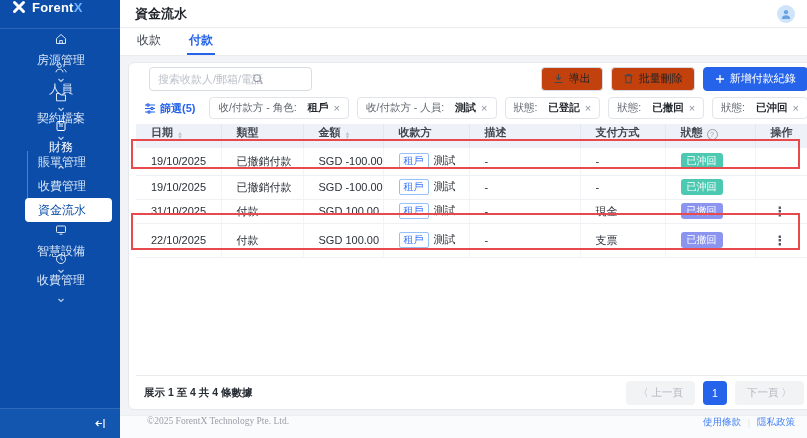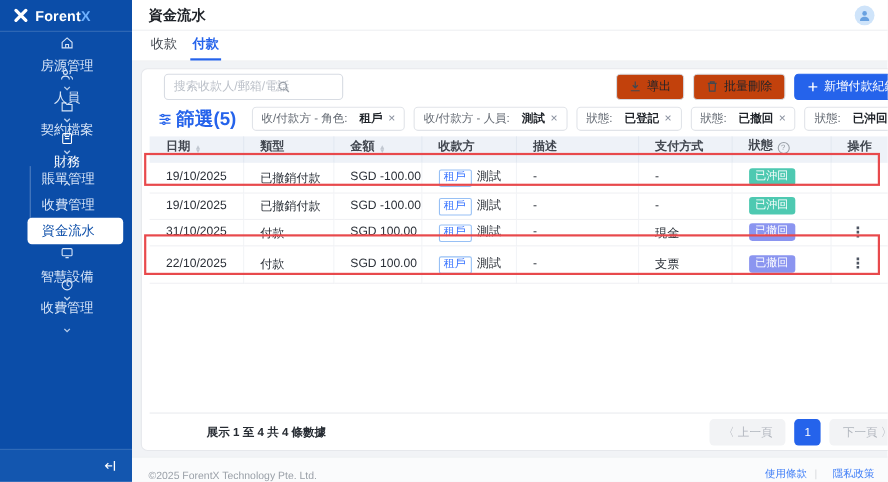--- a/index.html
+++ b/index.html
@@ -2,59 +2,59 @@
 <html><head>
 <meta charset="utf-8">
 <style>
   * { margin:0; padding:0; box-sizing:border-box; }
   html,body { width:807px; height:438px; overflow:hidden; }
   body { font-family:"Liberation Sans","DejaVu Sans",sans-serif; font-size:12px; color:#272c33; background:#fff; position:relative; }
   .app { display:flex; width:807px; height:438px; }
 
   
   .sidebar { width:120px; background:#0b4da8; color:#d9e6f8; display:flex; flex-direction:column; flex-shrink:0; }
-  .logo-row { height:29px; display:flex; align-items:center; gap:6px; padding:0 0 0 12px; border-bottom:1px solid rgba(255,255,255,.14); }
+  .logo-row { height:29px; display:flex; gap:6px; padding:0 0 0 12px; border-bottom:1px solid rgba(255,255,255,.14); }
   .logo-name { font-weight:bold; font-size:13px; color:#fff; letter-spacing:.2px; }
   .logo-name .x { color:#6fb1ff; }
   .nav { flex:1; padding-top:4px; overflow:hidden; }
   .nav-item { height:29px; display:flex; align-items:center; gap:7px; padding:0 10px 0 12px; cursor:pointer; color:#d9e6f8;flex-direction:column; }
   .nav-item .nv-ic { width:12px; height:12px; flex-shrink:0; display:inline-flex; }
   .nav-item .nv-lb { flex:1; font-size:12px; white-space:nowrap; }
   .nav-item .chev { width:8px; height:8px; opacity:.85; }
   .submenu { position:relative; padding:1px 0 2px; }
   .submenu::before { content:""; position:absolute; left:27px; top:2px; bottom:4px; width:1px; background:rgba(255,255,255,.28); }
   .sub-item { height:24px; display:flex; align-items:center; padding-left:38px; font-size:12px; cursor:pointer; position:relative; color:#d9e6f8; }
   .sub-item.active { background:#fff; color:#0b4da8; border-radius:4px; margin:0 8px 0 25px; padding-left:13px; z-index:1; }
   .sidebar-bottom { height:30px; background:#1356af; border-top:1px solid rgba(255,255,255,.12); display:flex; align-items:center; justify-content:flex-end; padding-right:12px; }
   .collapse-btn { display:inline-flex; cursor:pointer; }
 
   
   .main { flex:1; display:flex; flex-direction:column; background:#f1f3f6; min-width:0; }
   .topbar { height:28px; background:#fff; border-bottom:1px solid #ebedf0; display:flex; align-items:center; padding:0 12px 0 15px; }
   .page-title { font-size:13px; font-weight:bold; color:#1f2329; flex:1; }
   .avatar { width:18px; height:18px; border-radius:50%; background:#cfe4fa; display:flex; align-items:center; justify-content:center; cursor:pointer; }
-  .tabbar { height:28px; background:#fff; border-bottom:1px solid #ebedf0; display:flex; align-items:stretch; gap:10px; padding:0 15px; }
+  .tabbar { height:28px; background:#fff; border-bottom:1px solid #ebedf0; display:flex; align-items:stretch; gap:24px; padding:0 15px; }
   .tab { display:flex; align-items:center; font-size:12px; color:#42474f; cursor:pointer; border-bottom:2px solid transparent; padding:0 2px; }
   .tab.active { color:#2563eb; font-weight:bold; border-bottom-color:#2563eb; }
   .content { flex:1; padding:6px 8px 5px; display:flex; min-height:0; }
   .card { flex:1; background:#fff; border:1px solid #e6e8ec; border-radius:6px; display:flex; flex-direction:column; padding:0 7px; min-height:0; }
 
   
   .toolbar-row { margin-top:3px; height:25px; display:flex; align-items:center; }
   .search-wrap { position:relative; width:135px;padding-left:13px; }
   .search-wrap input { width:163px; height:24px; border:1px solid #d8dce3; border-radius:4px; padding:0 24px 0 8px; font-size:11px; color:#272c33; outline:none; font-family:inherit; }
   .search-wrap input::placeholder { color:#bcc1c9; }
   .search-ic { position:absolute; right:7px; top:6px; }
   .tb-actions { margin-left:auto; display:flex; gap:8px; }
   .btn { height:24px; display:inline-flex; align-items:center; gap:5px; padding:0 11px; border:1px solid #d5d9e0; border-radius:4px; background:#c2410c; font-size:11px; color:#1f2329; cursor:pointer; font-family:inherit; }
   .btn.primary { background:#2563eb; border-color:#2563eb; color:#fff; }
 
   
   .filter-row { margin-top:6px; height:22px; display:flex; align-items:center; gap:8px; }
-  .filter-trigger { display:inline-flex; align-items:center; gap:4px; color:#2563eb; font-size:17px; font-weight:bold; cursor:pointer; margin:0 6px 0 8px; white-space:nowrap; }
+  .filter-trigger { display:inline-flex; align-items:center; gap:4px; color:#2563eb; font-size:11px; font-weight:bold; cursor:pointer; margin:0 6px 0 8px; white-space:nowrap; }
   .ftag { height:22px; display:inline-flex; align-items:center; gap:4px; background:#fff; border:1px solid #e1e4e9; border-radius:4px; padding:4px 8px; font-size:10.5px; color:#646a73; white-space:nowrap; }
   .ftag b { color:#1f2329; }
   .ftag .x { color:#8a919f; cursor:pointer; font-size:11px; margin-left:1px; }
 
   
   table { width:100%; border-collapse:collapse; table-layout:fixed; margin-top:5px; }
   th { background:#eef2f8; height:24px; text-align:left; font-size:11px; color:#41464f; font-weight:bold; padding:0 0 8px 15px; border-right:1px solid #e2e8f1; white-space:nowrap; }
   th:last-child { border-right:none; }
   td { font-size:11px; color:#2b3038; padding:0 0 0 15px; border-bottom:1px solid #f0f1f4; border-right:1px solid #f2f4f7; white-space:nowrap; overflow:hidden; }
   td:last-child { border-right:none; }
@@ -65,30 +65,30 @@
   .role-tag { display:inline-block; border:1px solid #97c0f5; color:#3370ff; border-radius:2px; font-size:10px; padding:0 4px; line-height:14px; margin-right:5px; }
   .badge { display:inline-block; color:#fff; font-size:10px; border-radius:3px; padding:2px 6px; line-height:12px; }
   .badge.green { background:#4ec9b1; }
   .badge.purple { background:#8b95f0; }
   .kebab { font-size:13px; color:#4e5562; font-weight:bold; cursor:pointer; letter-spacing:0; padding-left:3px; }
 
   .spacer { flex:1; }
 
   
   .pg-row { height:34px; border-top:1px solid #e9ebef; display:flex; align-items:center; padding:0 4px 0 8px; }
-  .pg-summary { font-size:10.5px; color:#272c33; font-weight:bold;margin-left:44px; }
+  .pg-summary { font-size:10.5px; color:#272c33; font-weight:bold; }
   .pg-ctrls { margin-left:auto; display:flex; gap:8px; align-items:center; }
   .pg-btn { height:24px; background:#f2f3f5; color:#b0b5bd; border:none; border-radius:4px; padding:0 12px; font-size:10.5px; cursor:pointer; font-family:inherit; }
   .pg-page { width:24px; height:24px; background:#2563eb; color:#fff; border-radius:4px; display:flex; align-items:center; justify-content:center; font-size:10.5px; cursor:pointer; }
 
   
-  .footer { height:23px; background:#fafbfc; border-top:1px solid #eceef1; display:flex; align-items:flex-end; padding:0 12px 0 15px; }
+  .footer { height:23px; background:#fafbfc; border-top:1px solid #eceef1; display:flex; align-items:flex-start; padding:0 12px 0 27px;font-family:Liberation Serif, serif; }
   .copyright { font-size:9.5px; color:#9aa0a8; flex:1; }
   .f-links { display:flex; align-items:center; gap:7px; font-size:9.5px; }
-  .f-links a { color:#3f7ef7; text-decoration:none; cursor:pointer;margin-left:7px; }
+  .f-links a { color:#3f7ef7; text-decoration:none; cursor:pointer; }
   .f-sep { color:#d8dadd; }
 
   
   .annotation { position:absolute; border:2px solid #e8494c; pointer-events:none; z-index:6; }
   #anno1 { left:131px; top:139px; width:669px; height:30px; }
   #anno2 { left:131px; top:213px; width:669px; height:37px; }
 
   svg { display:block; }
 </style>
 </head>

